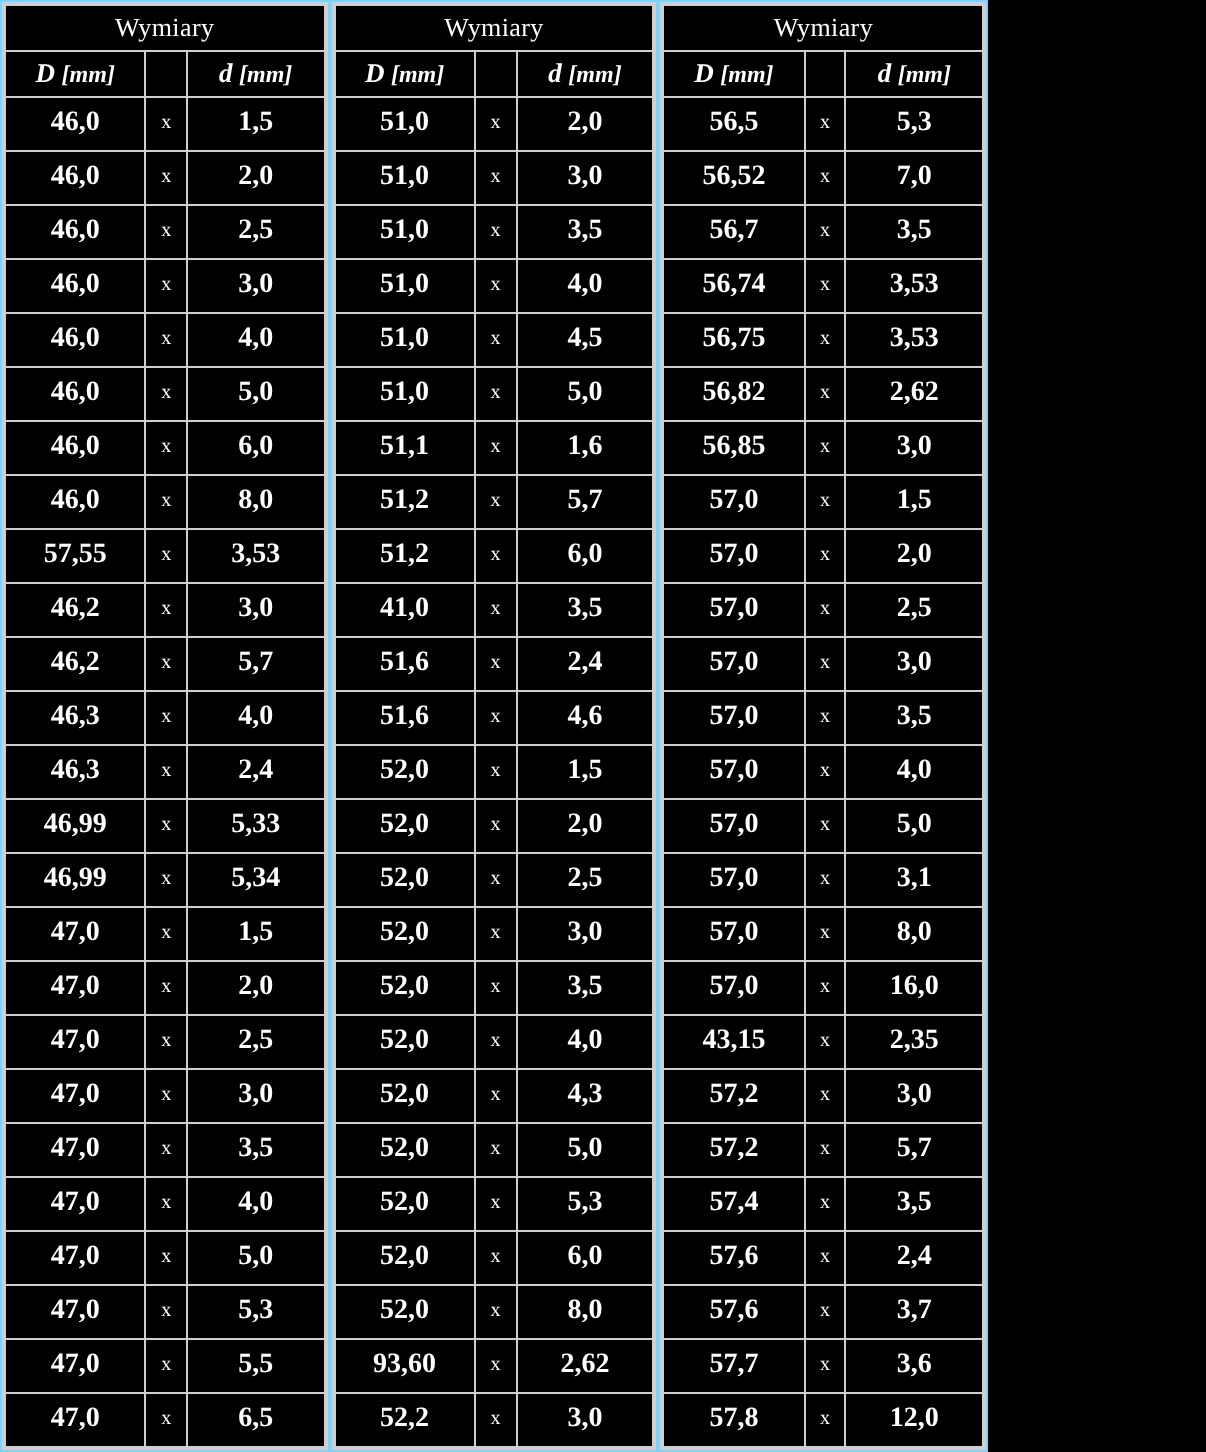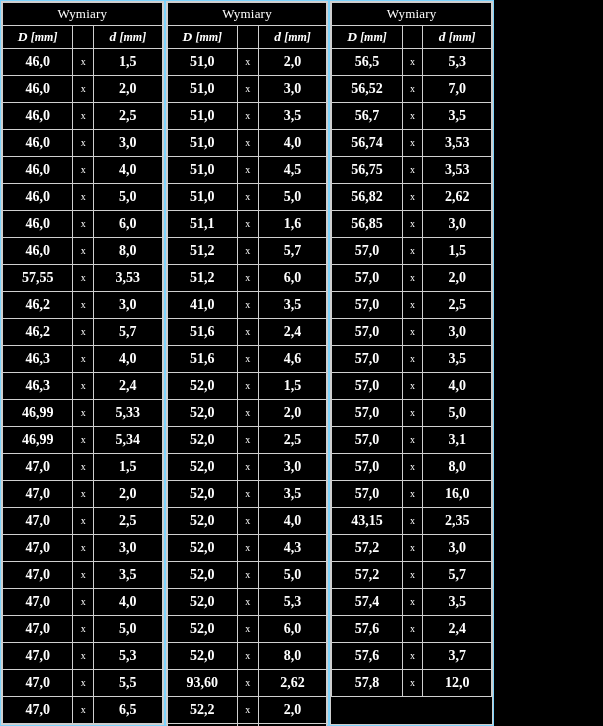--- a/index.html
+++ b/index.html
@@ -385,25 +385,20 @@
             <td class="val d-val">8,0</td>
           </tr>
         <tr>
             <td class="val">93,60</td>
             <td class="x-cell">x</td>
             <td class="val d-val">2,62</td>
           </tr>
         <tr>
             <td class="val">52,2</td>
             <td class="x-cell">x</td>
-            <td class="val d-val">2,0</td>
-          </tr>
-        <tr>
-            <td class="val">52,2</td>
-            <td class="x-cell">x</td>
             <td class="val d-val">3,0</td>
           </tr>
 
       </tbody>
     </table>
   </div>
 
   <div class="tbl-wrap">
     <table class="dims">
       <colgroup>
@@ -537,20 +532,25 @@
             <td class="val">57,6</td>
             <td class="x-cell">x</td>
             <td class="val d-val">2,4</td>
           </tr>
         <tr>
             <td class="val">57,6</td>
             <td class="x-cell">x</td>
             <td class="val d-val">3,7</td>
           </tr>
         <tr>
+            <td class="val">57,7</td>
+            <td class="x-cell">x</td>
+            <td class="val d-val">3,6</td>
+          </tr>
+        <tr>
             <td class="val">57,8</td>
             <td class="x-cell">x</td>
             <td class="val d-val">12,0</td>
           </tr>
 
       </tbody>
     </table>
   </div>
 </div>
 

